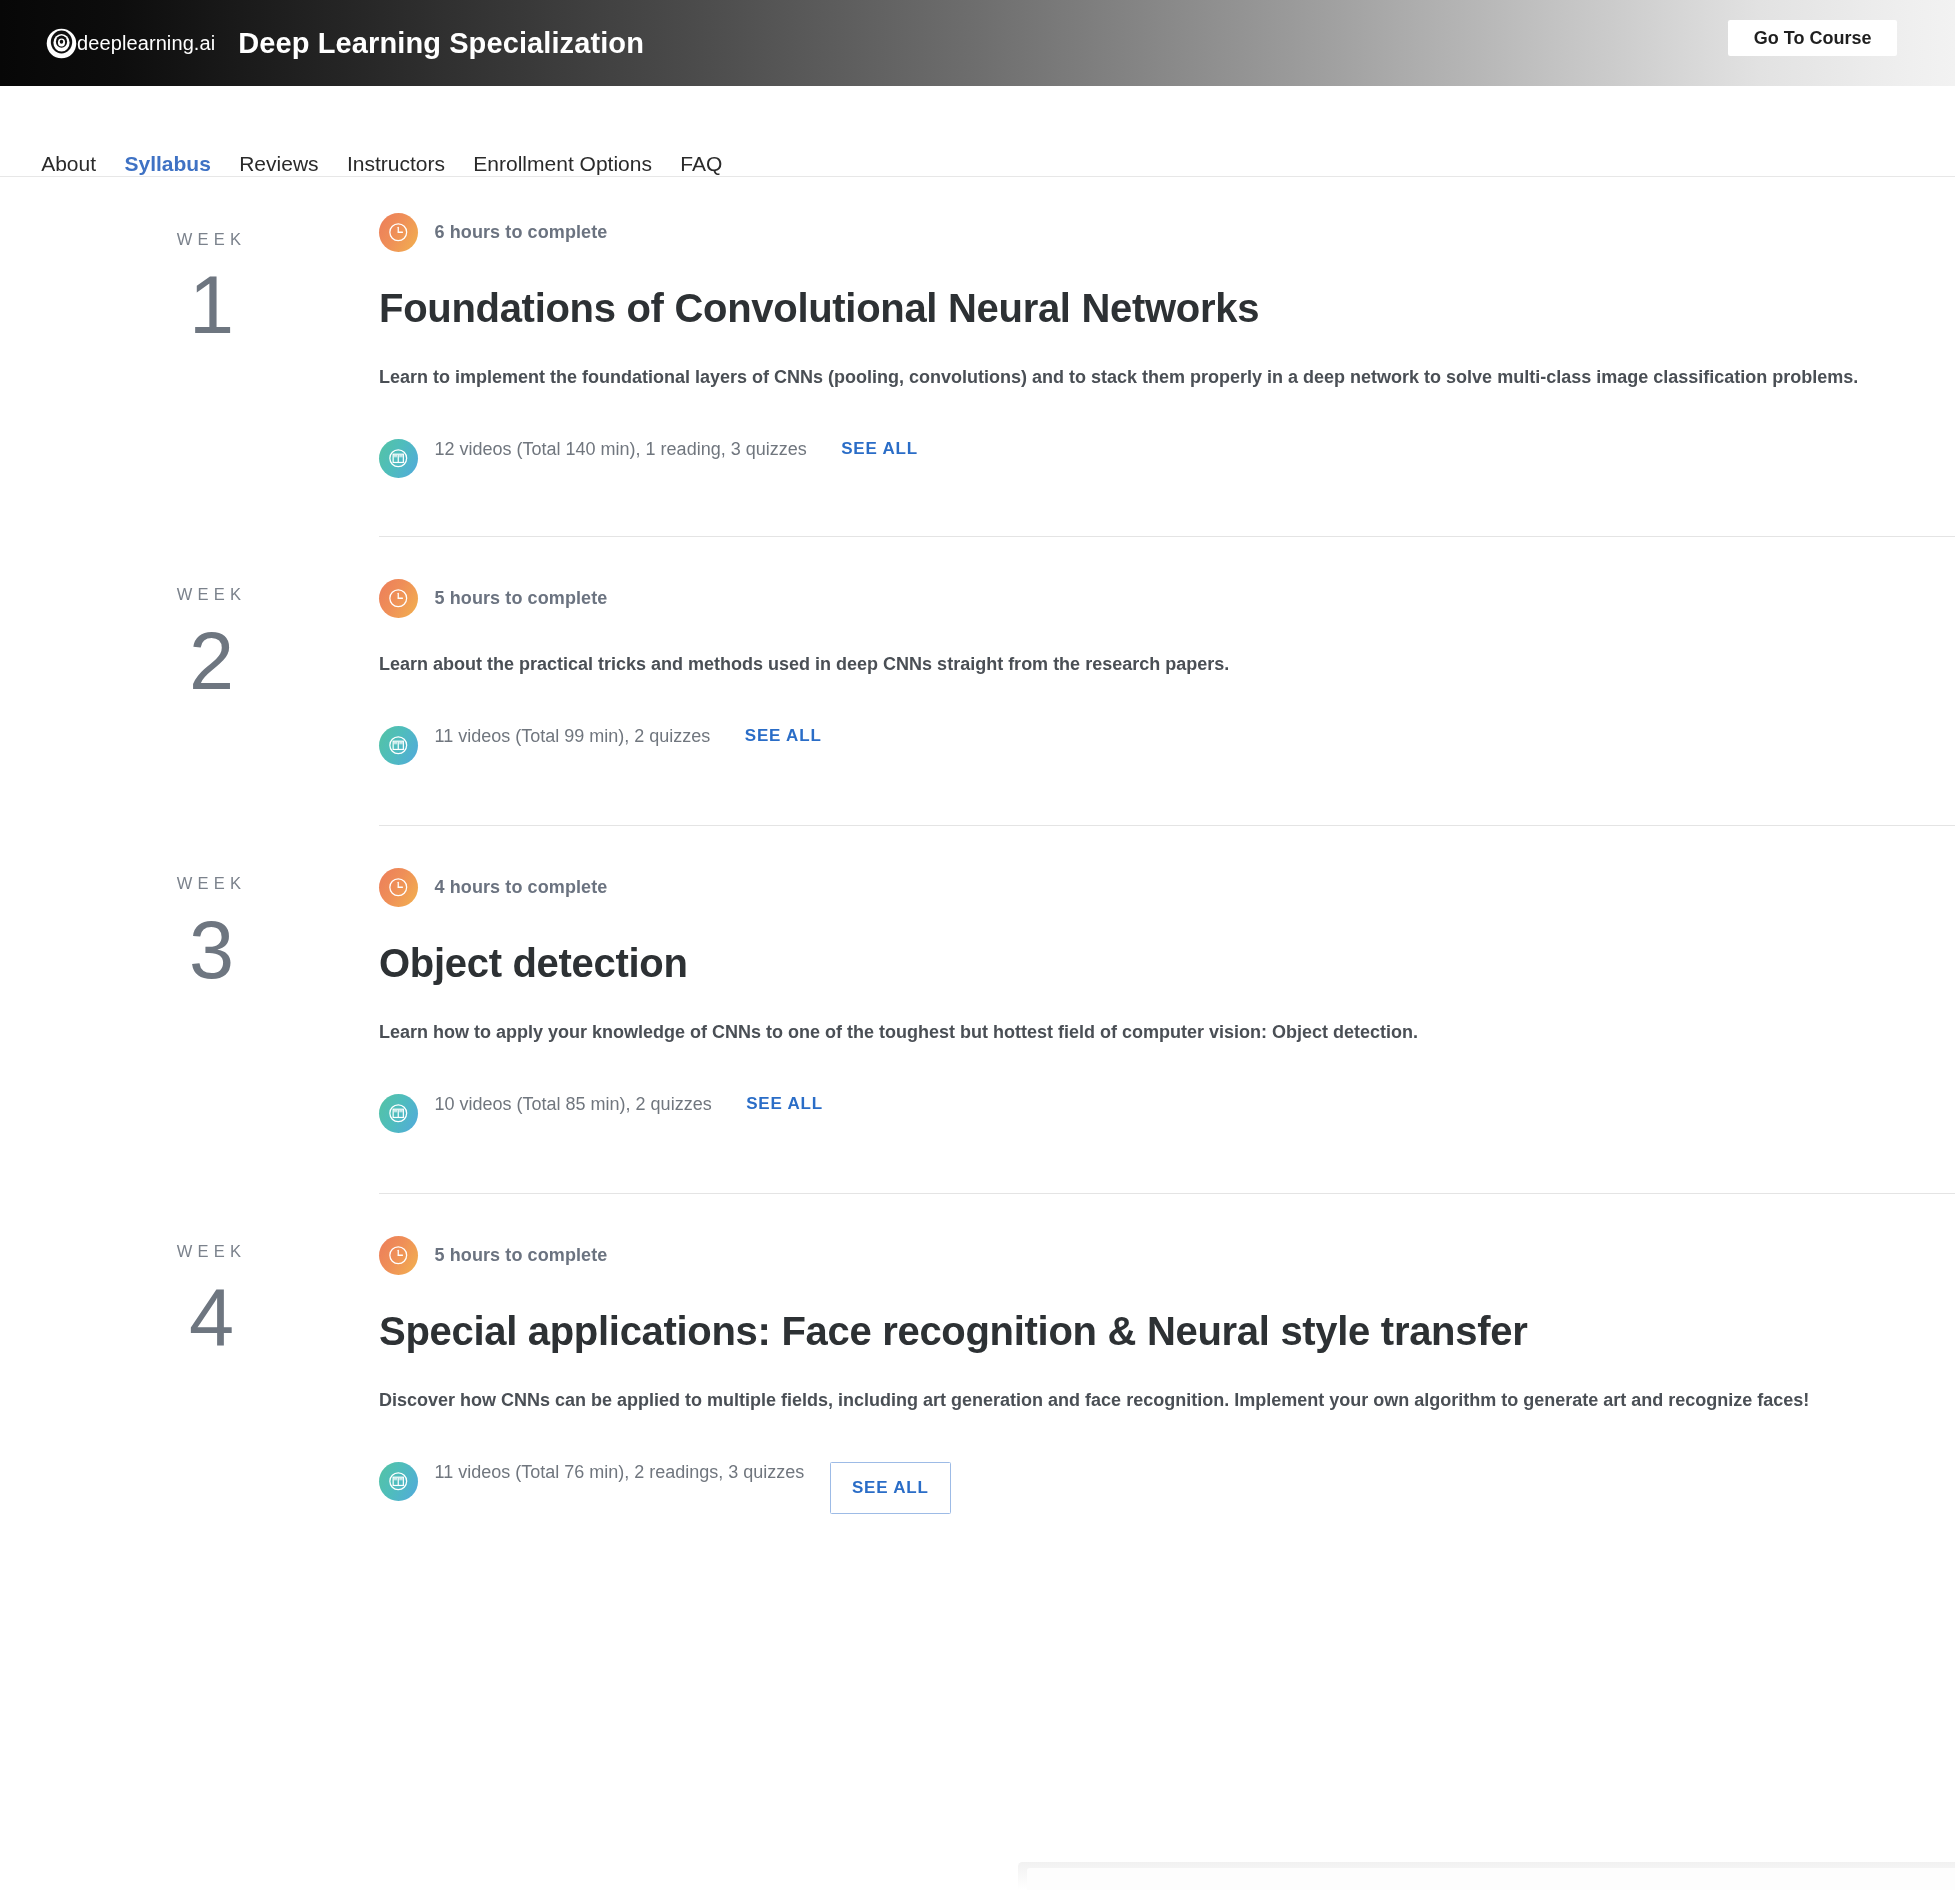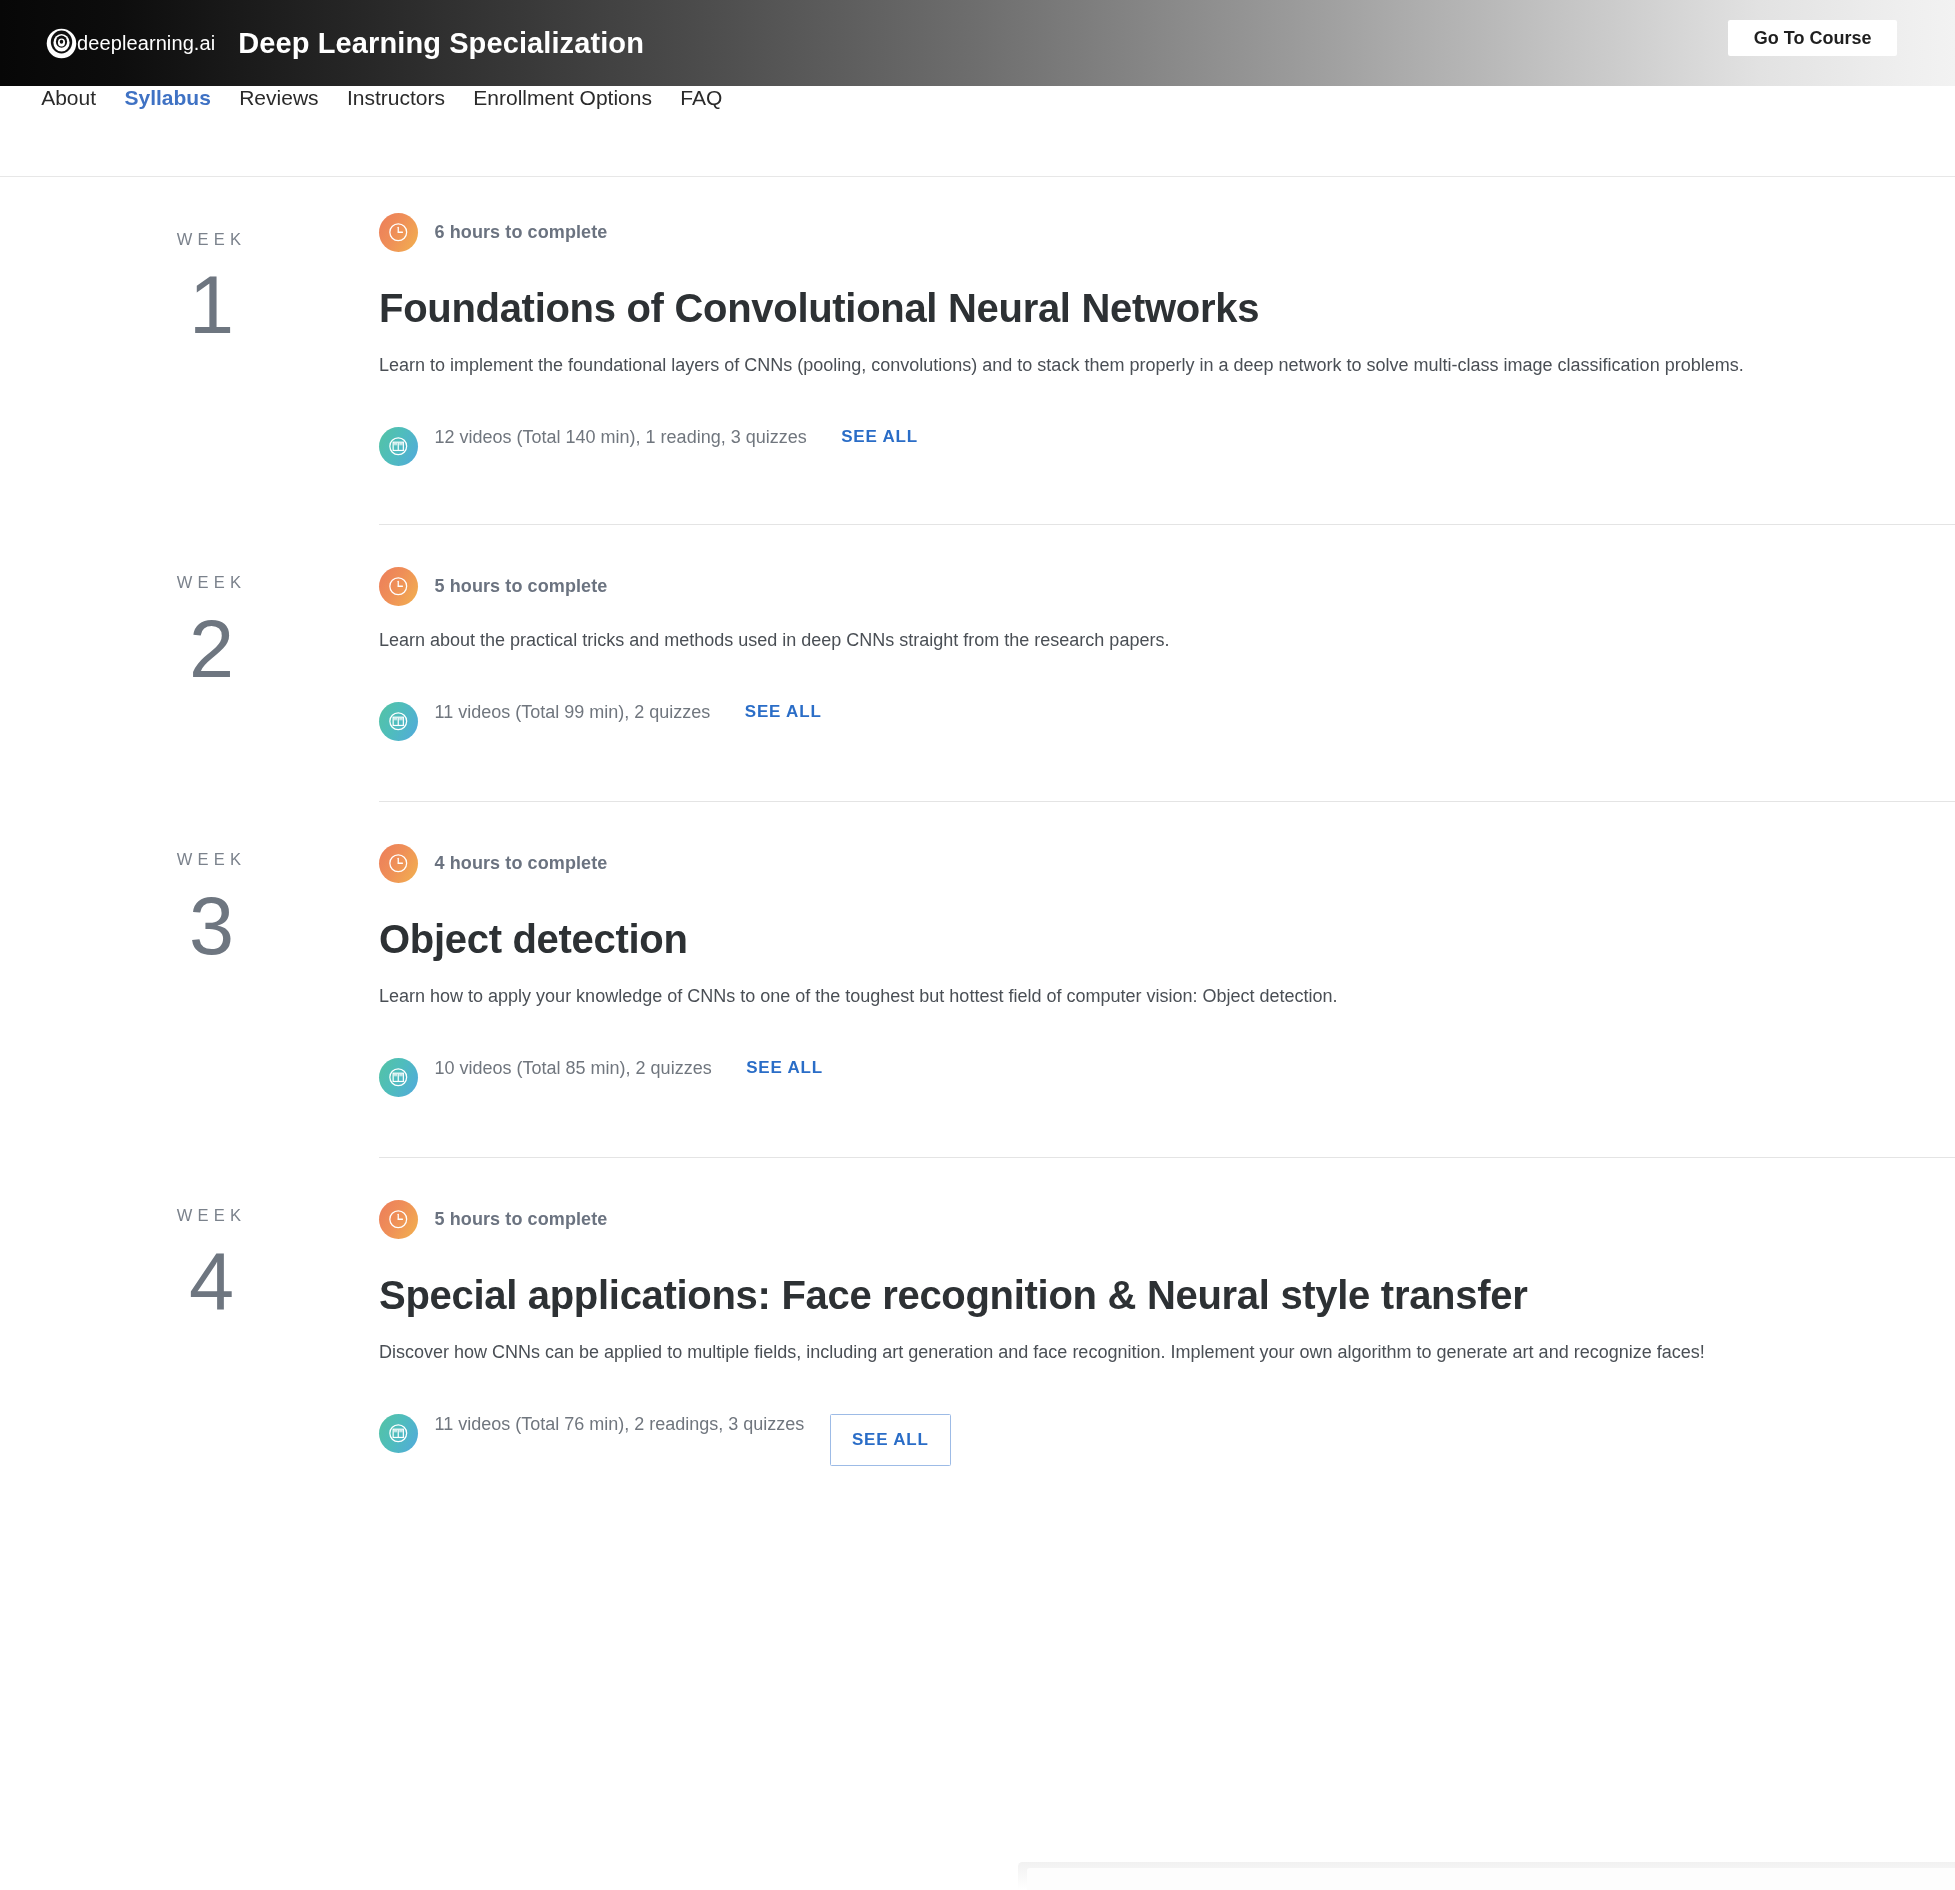--- a/index.html
+++ b/index.html
@@ -65,21 +65,21 @@
     white-space: nowrap;
   }
 
   
   .navbar {
     width: 1955px;
     height: 91px;
     background: #ffffff;
     border-bottom: 1.5px solid #e7e7e7;
     display: flex;
-    align-items: flex-start;
+    align-items: flex-end;
     padding-left: 27px;
   }
   .nav-item {
     font-size: 21px;
     color: #2a2a2a;
     padding: 0 14.2px;
     cursor: pointer;
     white-space: nowrap;
     font-weight: 400;
   }
@@ -165,23 +165,23 @@
     color: #2d3134;
     margin-top: 34px;
     letter-spacing: -0.3px;
     line-height: 1.12;
     white-space: nowrap;
   }
 
   .week-desc {
     font-size: 18px;
     color: #4a4f55;
-    margin-top: 21px;
+    margin-top: 33px;
     line-height: 1.45;
-    font-weight: 400;
+    font-weight: 700;
   }
 
   .content-line {
     display: flex;
     align-items: flex-start;
     margin-top: 49px;
     gap: 16.5px;
   }
   .content-text {
     font-size: 18px;

